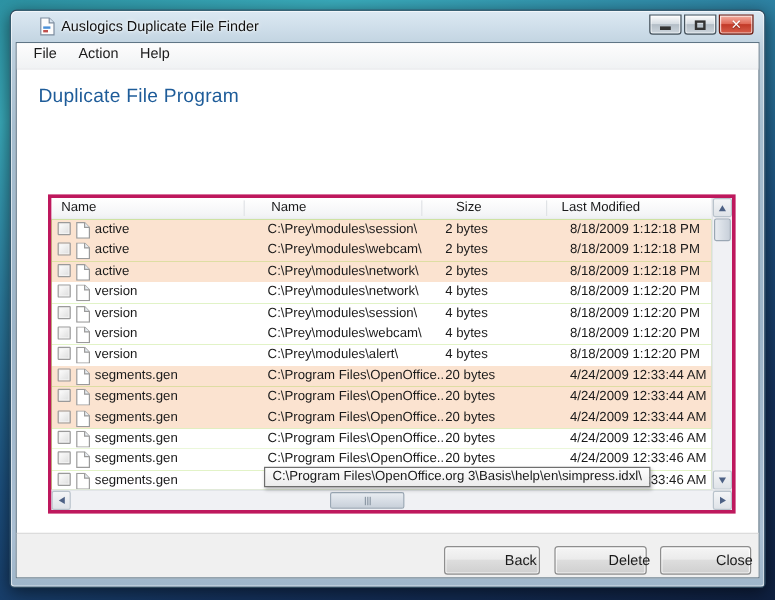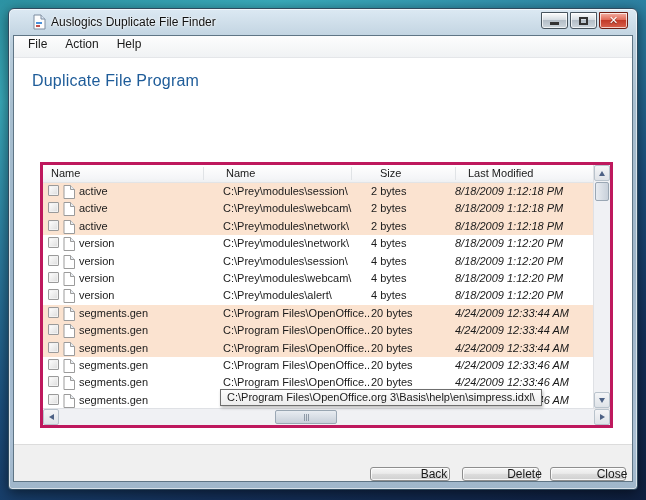--- a/index.html
+++ b/index.html
@@ -82,21 +82,21 @@
   .cb{
     position:absolute; left:5px; top:3px; width:11px; height:11px;
     border:1px solid #9a9a9a; border-radius:1px;
     background:linear-gradient(135deg,#ffffff,#dcdcdc);
     box-shadow:inset 0 0 0 1px #f2f2f2; cursor:default;
   }
   .ficon{ position:absolute; left:20px; top:1px; }
   .c-name{ left:36px; width:140px; overflow:hidden; }
   .c-path{ left:180px; width:146px; overflow:hidden; }
   .c-size{ left:328px; width:90px; overflow:hidden; }
-  .c-mod{ left:412px; width:128px; overflow:hidden;font-style:italic; }
+  .c-mod{ left:432px; width:128px; overflow:hidden; }
   
   .vscroll{
     position:absolute; top:0; right:0; width:17px; bottom:17px;
     background:#f0f1f4; border-left:1px solid #dfe1e5;
   }
   .hscroll{
     position:absolute; left:0; right:0; bottom:0; height:17px;
     background:#f0f1f4; border-top:1px solid #dfe1e5;
   }
   .sbtn{
@@ -134,21 +134,21 @@
     border:1px solid #6e6e6e; box-shadow:1px 2px 3px rgba(0,0,0,.25);
     font-size:11px; color:#1a1a1a; padding:1px 6px; white-space:nowrap; overflow:hidden;
     z-index:20;
   }
   
   .footer{
     position:absolute; left:0; right:0; bottom:0; height:37px;
     background:#f0f0f0; border-top:1px solid #dcdcdc;
   }
   .btn{
-    position:absolute; top:22px; height:14px; font-size:12px; color:#1a1a1a;
+    position:absolute; top:10px; height:24px; font-size:12px; color:#1a1a1a;
     border:1px solid #8e8e8e; border-radius:3px;
     background:linear-gradient(180deg,#f5f5f5 0%,#ebebeb 45%,#dddddd 50%,#cfcfcf 100%);
     box-shadow:inset 0 0 0 1px rgba(255,255,255,.8);
     display:flex; align-items:center; justify-content:center; cursor:default;padding-left:48px;
   }
   .btn-back{ left:356px; width:80px; }
   .btn-delete{ left:448px; width:77px; }
   .btn-close{ left:536px; width:76px; }
 </style>
 </head>

